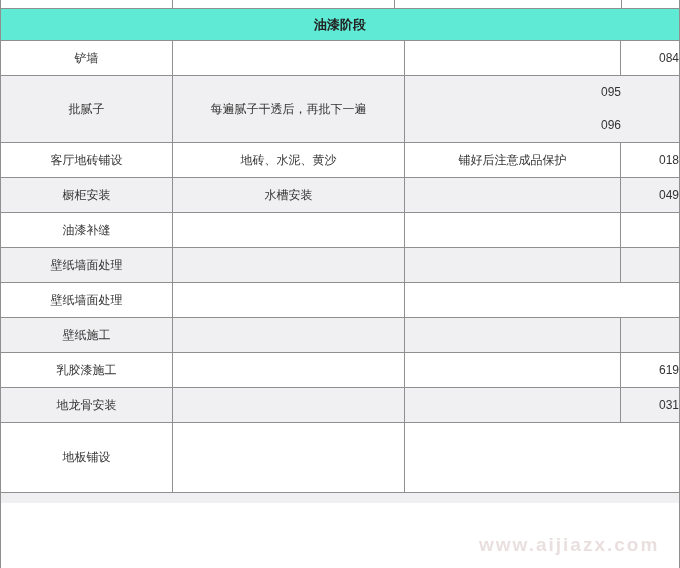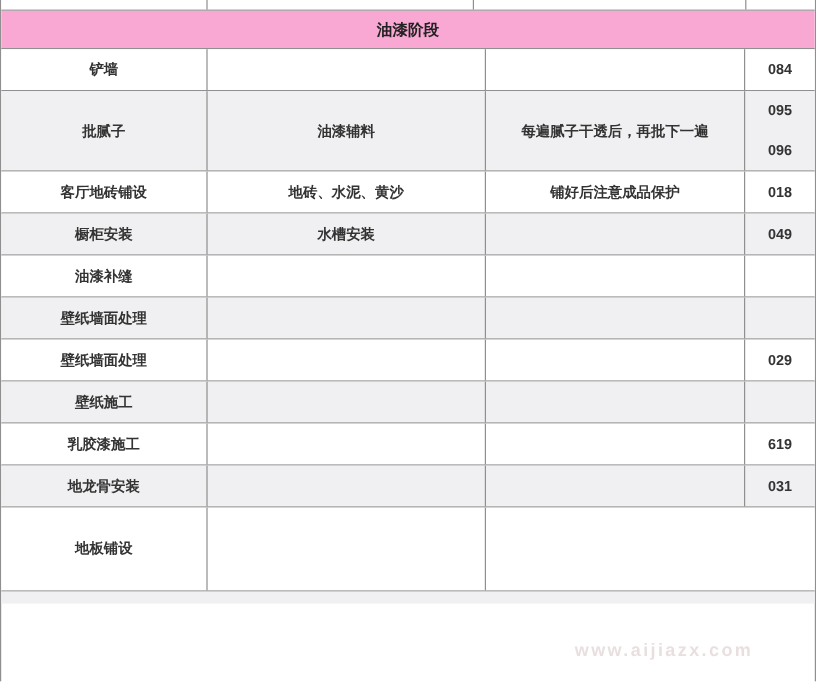--- a/index.html
+++ b/index.html
@@ -24,21 +24,21 @@
     height: 9px;
     background: #ffffff;
     border-bottom: 1px solid #8f8f8f;
   }
   .top-fragment .fcell { border-right: 1px solid #8f8f8f; }
   .top-fragment .fcell:last-child { border-right: none; }
 
   
   .section-header {
     height: 32px;
-    background: #f9a8d4;
+    background: #5eead4;
     border-bottom: 1px solid #8f8f8f;
     display: flex;
     align-items: center;
     justify-content: center;
     font-size: 13px;
     font-weight: bold;
     color: #222222;
   }
 
   
@@ -55,39 +55,38 @@
   .cell {
     display: flex;
     align-items: center;
     justify-content: center;
     text-align: center;
     font-size: 12px;
     color: #333333;
     border-right: 1px solid #8f8f8f;
     overflow: hidden;
     line-height: 1.2;
-    font-weight: bold;
-  }
-  .cell:last-child { border-right: none; }
+  }
+  .cell:last-child { border-right: none; align-items: flex-end; }
   .cell.code { flex-direction: column; }
   .row.h-tall .cell.code .code-line,
   .row.h-tall2 .cell.code .code-line { line-height: 33px; height: 33px; }
 
   
   .bottom-fragment {
     height: 10px;
     background: #f0f0f2;
   }
 
   
   .watermark {
     position: absolute;
     left: 478px;
     top: 534px;
-    font-size: 15px;
+    font-size: 19px;
     font-weight: bold;
     letter-spacing: 2px;
     color: rgba(206, 184, 184, 0.45);
     pointer-events: none;
     white-space: nowrap;
   }
 </style>
 </head>
 <body>
 
@@ -110,21 +109,20 @@
       <div class="cell">铲墙</div>
       <div class="cell"></div>
       <div class="cell"></div>
       <div class="cell code">
           <span class="code-line">084</span>
         </div>
     </div>
 
     <div class="row h-tall">
       <div class="cell">批腻子</div>
-      <div class="cell">油漆辅料</div>
       <div class="cell">每遍腻子干透后，再批下一遍</div>
       <div class="cell code">
           <span class="code-line">095</span>
           <span class="code-line">096</span>
         </div>
     </div>
 
     <div class="row">
       <div class="cell">客厅地砖铺设</div>
       <div class="cell">地砖、水泥、黄沙</div>
@@ -156,23 +154,20 @@
       <div class="cell">壁纸墙面处理</div>
       <div class="cell"></div>
       <div class="cell"></div>
       <div class="cell code"></div>
     </div>
 
     <div class="row">
       <div class="cell">壁纸墙面处理</div>
       <div class="cell"></div>
       <div class="cell"></div>
-      <div class="cell code">
-          <span class="code-line">029</span>
-        </div>
     </div>
 
     <div class="row">
       <div class="cell">壁纸施工</div>
       <div class="cell"></div>
       <div class="cell"></div>
       <div class="cell code"></div>
     </div>
 
     <div class="row">

